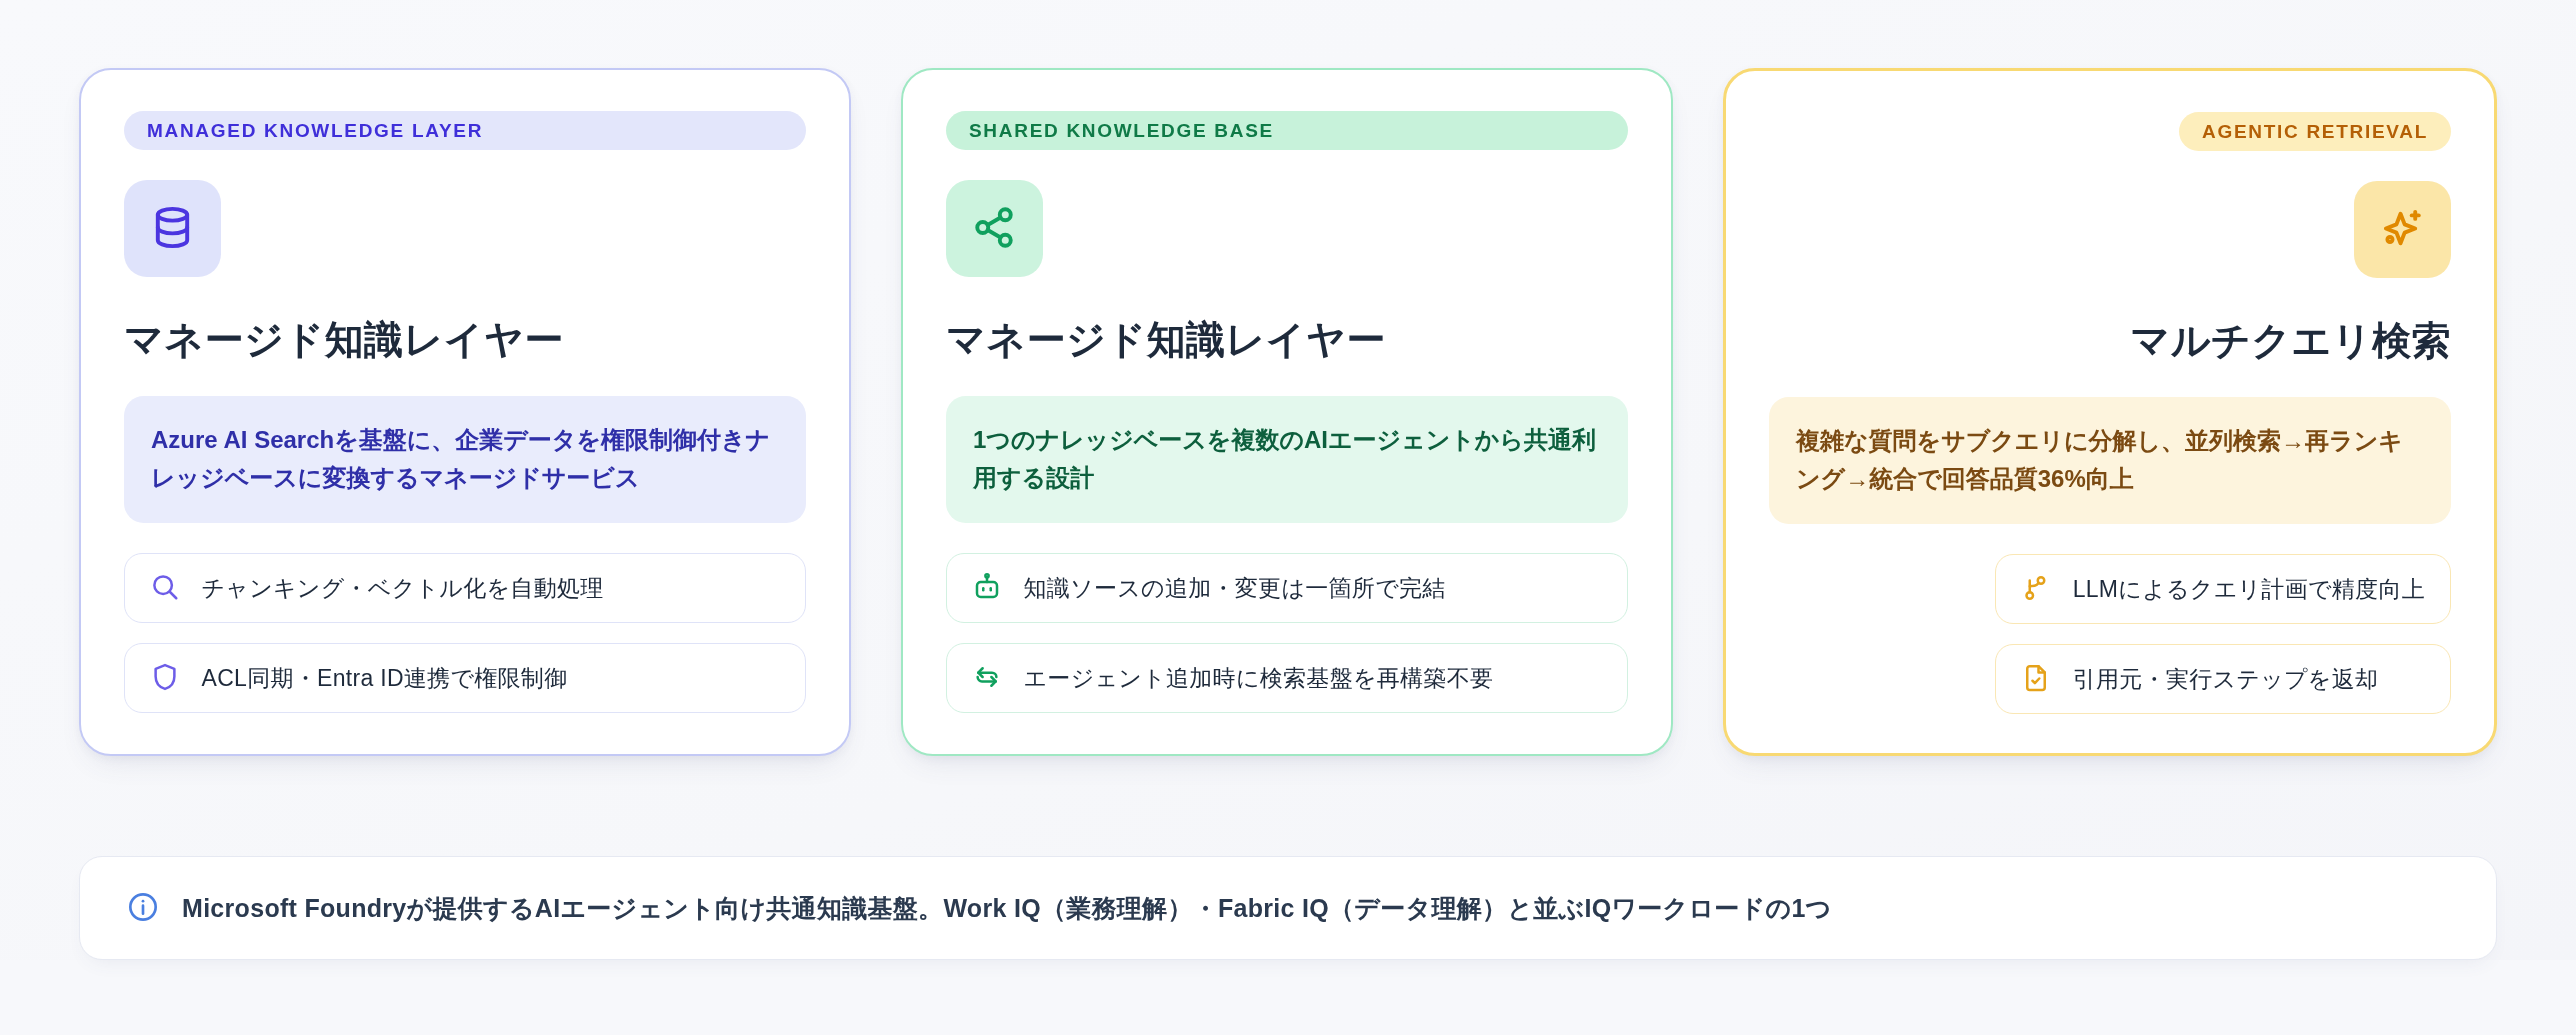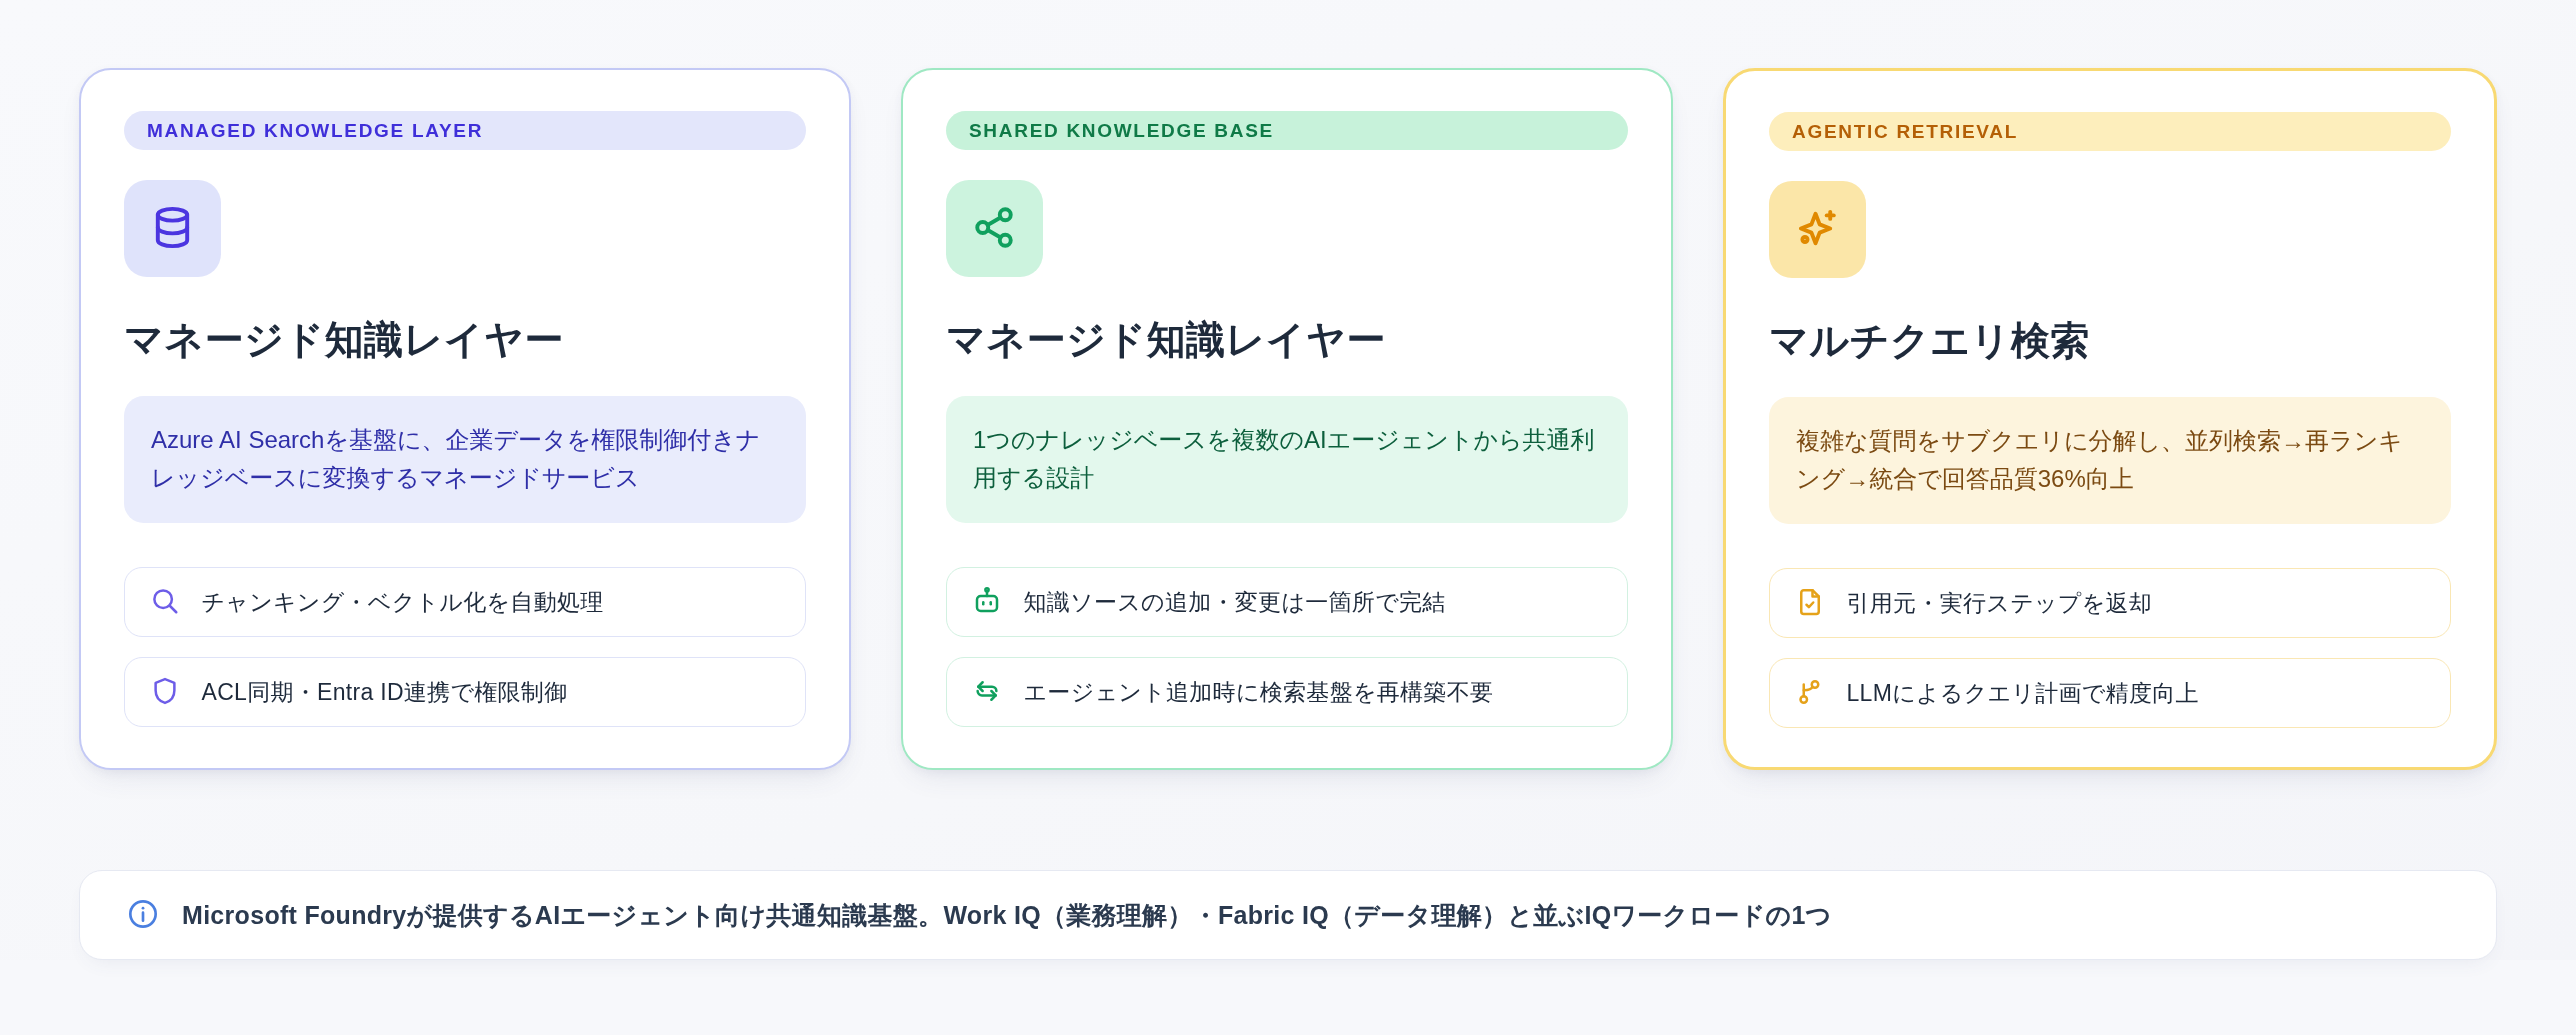--- a/index.html
+++ b/index.html
@@ -30,21 +30,21 @@
     background: #ffffff;
     border-radius: 32px;
     padding: 41px 43px 39px 43px;
     display: flex;
     flex-direction: column;
     position: relative;
     box-shadow: 0 14.3px 30px -12.5px rgba(70,80,120,0.14), 0 2.7px 9px rgba(70,80,120,0.05);
   }
   .card.c1 { border: 2.7px solid #c3c9f5; }
   .card.c2 { border: 2.7px solid #9fe8c3; }
-  .card.c3 { border: 3.6px solid #f8d973; }
+  .card.c3 { border: 3.6px solid #f8d973; align-items: flex-end; }
 
   
   .tag {
     height: 39px;
     border-radius: 19.7px;
     display: flex;
     align-items: center;
     padding: 0 23px;
     font-size: 19px;
     font-weight: 700;
@@ -78,23 +78,23 @@
     letter-spacing: 0.4px;
     line-height: 1.22;
     margin-bottom: 32px;
   }
 
   
   .desc {
     border-radius: 19.7px;
     padding: 25px 27px;
     font-size: 24px;
-    font-weight: 400;
+    font-weight: 700;
     line-height: 1.62;
-    margin-bottom: 44px;
+    margin-bottom: 30px;
   }
   .c1 .desc { background: #e9ecfc; color: #2f2fa8; }
   .c2 .desc { background: #e3f8ed; color: #0d5f3d; }
   .c3 .desc { background: #fdf4dd; color: #7b4a12; }
 
   
   .features { display: flex; flex-direction: column; gap: 19.7px; }
   .feature {
     display: flex;
     align-items: center;
@@ -241,37 +241,37 @@
         </span>
       </div>
 
       <div class="card-title">マルチクエリ検索</div>
       <div class="desc">複雑な質問をサブクエリに分解し、並列検索→再ランキング→統合で回答品質36%向上</div>
 
       <div class="features">
         <div class="feature">
           <span>
             <svg viewBox="0 0 24 24" fill="none" stroke="#e5a21a" stroke-width="2" stroke-linecap="round" stroke-linejoin="round">
-              <path d="M14 2.5H7a2 2 0 00-2 2v15a2 2 0 002 2h10a2 2 0 002-2V7.5z"></path>
-              <path d="M14 2.5v5h5"></path>
-                <path d="M9.2 14.2l1.9 1.9 3.5-3.7"></path>
-            </svg>
-          </span>
-          <span class="feature-label">引用元・実行ステップを返却</span>
-        </div>
-        <div class="feature">
-          <span>
-            <svg viewBox="0 0 24 24" fill="none" stroke="#e5a21a" stroke-width="2" stroke-linecap="round" stroke-linejoin="round">
               <circle cx="7" cy="18" r="2.6"></circle>
                 <circle cx="16" cy="6" r="2.6"></circle>
               <path d="M7 15.4V6"></path>
                 <path d="M7 10.5c5 0 6.5-1.2 6.9-2.6"></path>
             </svg>
           </span>
           <span class="feature-label">LLMによるクエリ計画で精度向上</span>
+        </div>
+        <div class="feature">
+          <span>
+            <svg viewBox="0 0 24 24" fill="none" stroke="#e5a21a" stroke-width="2" stroke-linecap="round" stroke-linejoin="round">
+              <path d="M14 2.5H7a2 2 0 00-2 2v15a2 2 0 002 2h10a2 2 0 002-2V7.5z"></path>
+              <path d="M14 2.5v5h5"></path>
+                <path d="M9.2 14.2l1.9 1.9 3.5-3.7"></path>
+            </svg>
+          </span>
+          <span class="feature-label">引用元・実行ステップを返却</span>
         </div>
       </div>
     </div>
 
   </div>
 
   <div class="footer">
     <span>
       <svg viewBox="0 0 24 24" fill="none" stroke="#4a7fe0" stroke-width="2" stroke-linecap="round" stroke-linejoin="round">
         <circle cx="12" cy="12" r="9.5"></circle>

